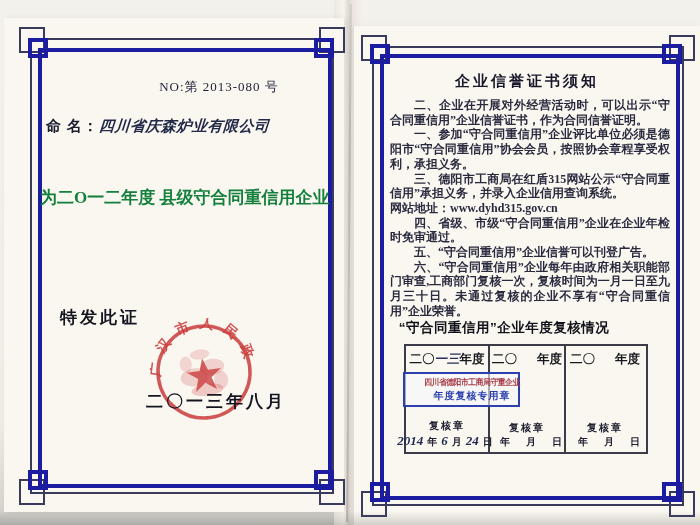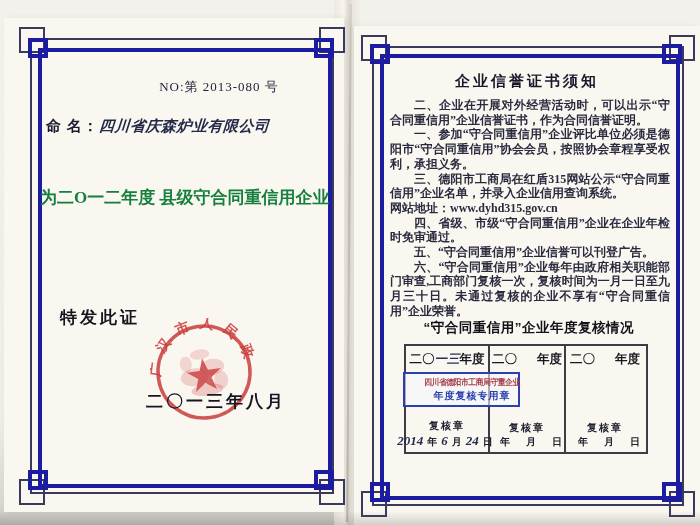--- a/index.html
+++ b/index.html
@@ -60,21 +60,21 @@
   .issue-date{position:absolute;left:142px;top:372px;font-size:17px;font-weight:bold;
     letter-spacing:3px;color:#141420;z-index:3;}
 
   
   .notice-title{position:absolute;left:30px;top:46px;width:286px;text-align:center;
     font-size:15px;font-weight:bold;letter-spacing:3px;color:#18182a;}
   .paras{position:absolute;left:36px;top:72px;width:280px;font-size:12px;line-height:14.7px;
     color:#2a2a3e;text-align:justify;}
   .paras p{margin:0;text-indent:2em;font-weight:bold;}
   .paras p.no-indent{text-indent:0;}
-  .review-heading{position:absolute;left:20px;top:293px;width:260px;text-align:right;
+  .review-heading{position:absolute;left:20px;top:293px;width:260px;text-align:center;
     font-size:13.5px;font-weight:bold;color:#111118;
     font-family:"Liberation Sans","DejaVu Sans",sans-serif;letter-spacing:.5px;}
   .review-table{position:absolute;left:50px;top:318px;width:240px;height:106px;
     border:2px solid #3c3c48;display:flex;}
   .rcol{position:relative;border-right:2px solid #3c3c48;display:flex;flex-direction:column;
     align-items:center;box-sizing:border-box;}
   .rcol:last-child{border-right:none;}
   .rcol-1{width:84px;} .rcol-2{width:76px;} .rcol-3{width:78px;}
   .year-label{margin-top:5px;font-size:12.5px;font-weight:bold;color:#18181f;
     font-family:"Liberation Sans","DejaVu Sans",sans-serif;white-space:nowrap;}
@@ -150,21 +150,21 @@
     <div class="bcorner tl"></div>
     <div class="bcorner tr"></div>
     <div class="bcorner bl"></div>
     <div class="bcorner br"></div>
 
     <div class="notice-title">企业信誉证书须知</div>
 
     <div class="paras">
       <p>二、企业在开展对外经营活动时，可以出示“守合同重信用”企业信誉证书，作为合同信誉证明。</p>
       <p>一、参加“守合同重信用”企业评比单位必须是德阳市“守合同重信用”协会会员，按照协会章程享受权利，承担义务。</p>
-      <p>三、德阳市工商局在红盾315网站公示“守合同重信用”企业名单，并录入企业信用查询系统。</p>
+      <p>三、德阳市工商局在红盾315网站公示“守合同重信用”承担义务，并录入企业信用查询系统。</p>
       <p class="no-indent">网站地址：www.dyhd315.gov.cn</p>
       <p>四、省级、市级“守合同重信用”企业在企业年检时免审通过。</p>
       <p>五、“守合同重信用”企业信誉可以刊登广告。</p>
       <p>六、“守合同重信用”企业每年由政府相关职能部门审查,工商部门复核一次，复核时间为一月一日至九月三十日。未通过复核的企业不享有“守合同重信用”企业荣誉。</p>
     </div>
 
     <div class="review-heading">“守合同重信用”企业年度复核情况</div>
 
     <div class="review-table">
 

